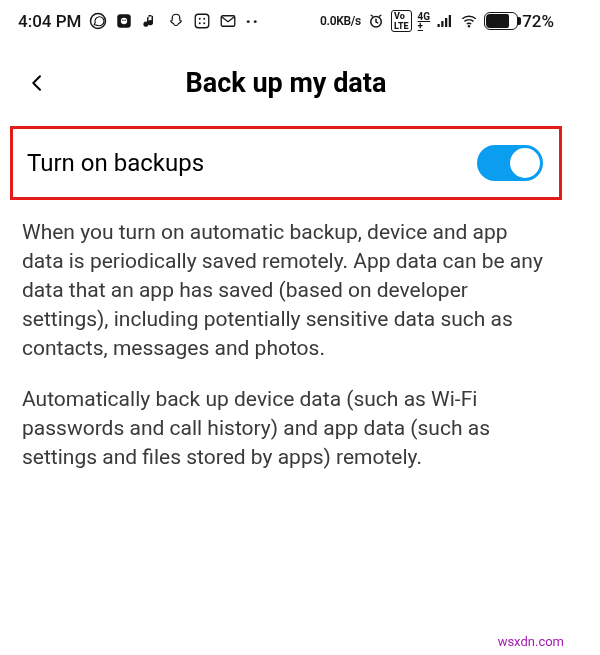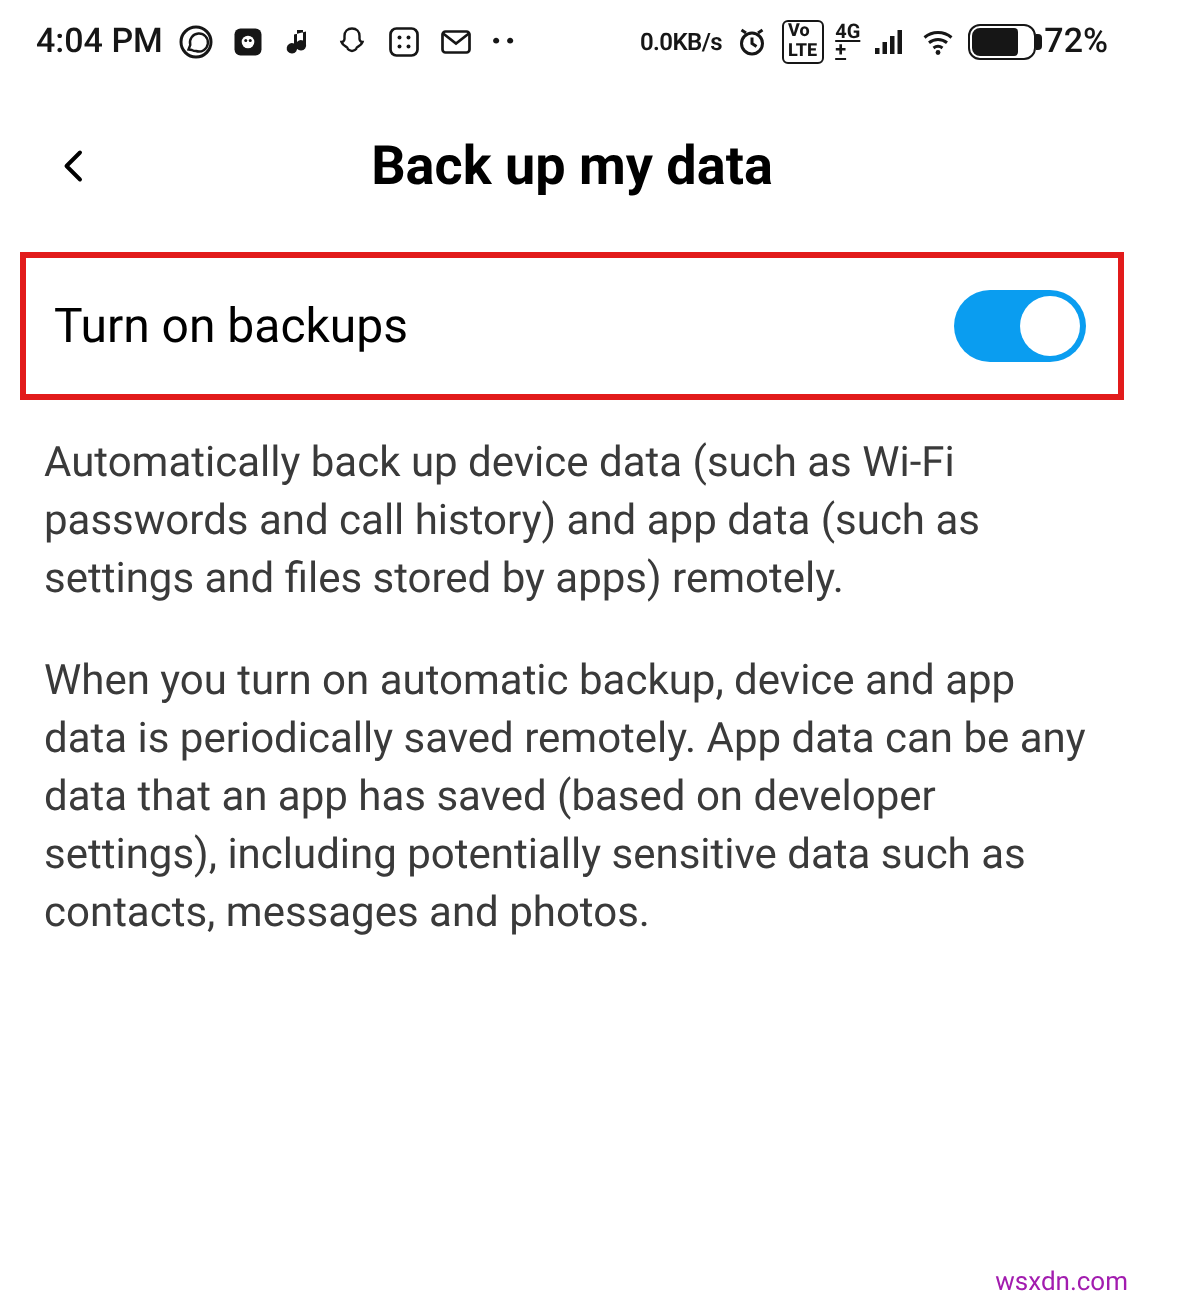--- a/index.html
+++ b/index.html
@@ -137,18 +137,18 @@
   </div>
 
   <div class="highlight-row">
     <span class="row-label">Turn on backups</span>
     <div class="toggle">
       <div class="knob"></div>
     </div>
   </div>
 
   <div class="desc">
+    <p>When you turn on automatic backup, device and app data is periodically saved remotely. App data can be any data that an app has saved (based on developer settings), including potentially sensitive data such as contacts, messages and photos.</p>
     <p>Automatically back up device data (such as Wi-Fi passwords and call history) and app data (such as settings and files stored by apps) remotely.</p>
-    <p>When you turn on automatic backup, device and app data is periodically saved remotely. App data can be any data that an app has saved (based on developer settings), including potentially sensitive data such as contacts, messages and photos.</p>
   </div>
 
   <div class="wm">wsxdn.com</div>
 </div>
 
 </body></html>

